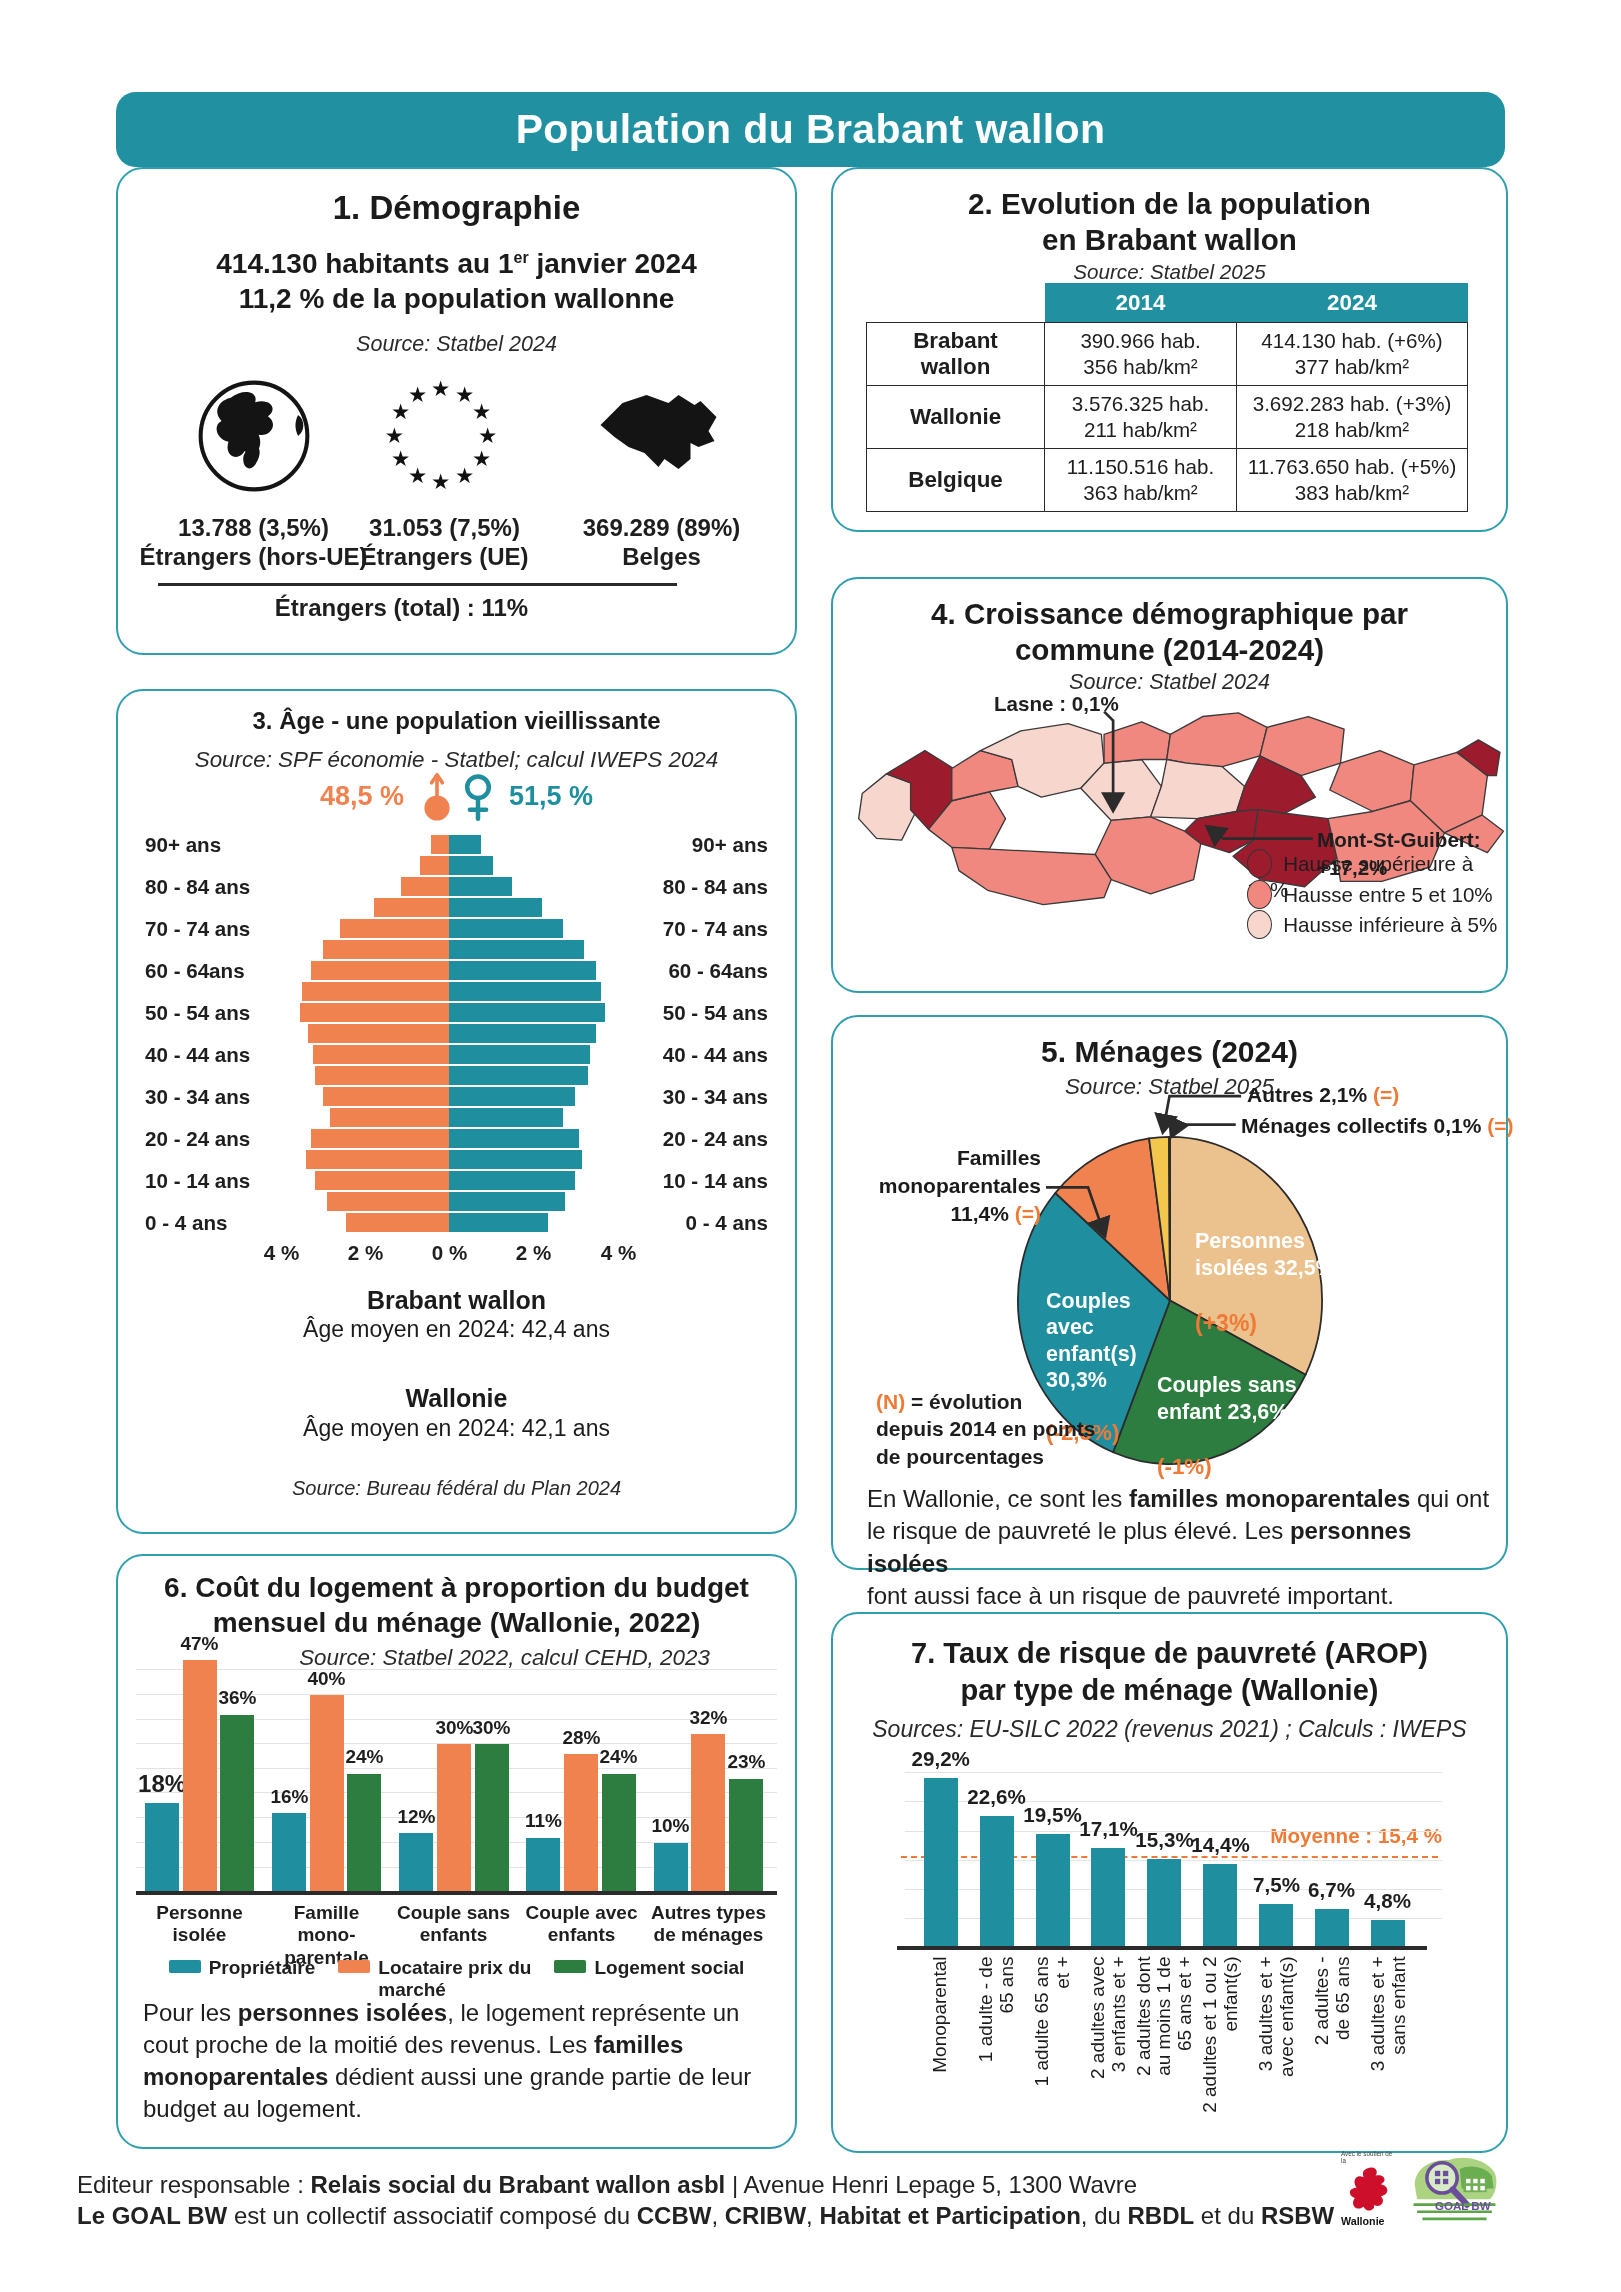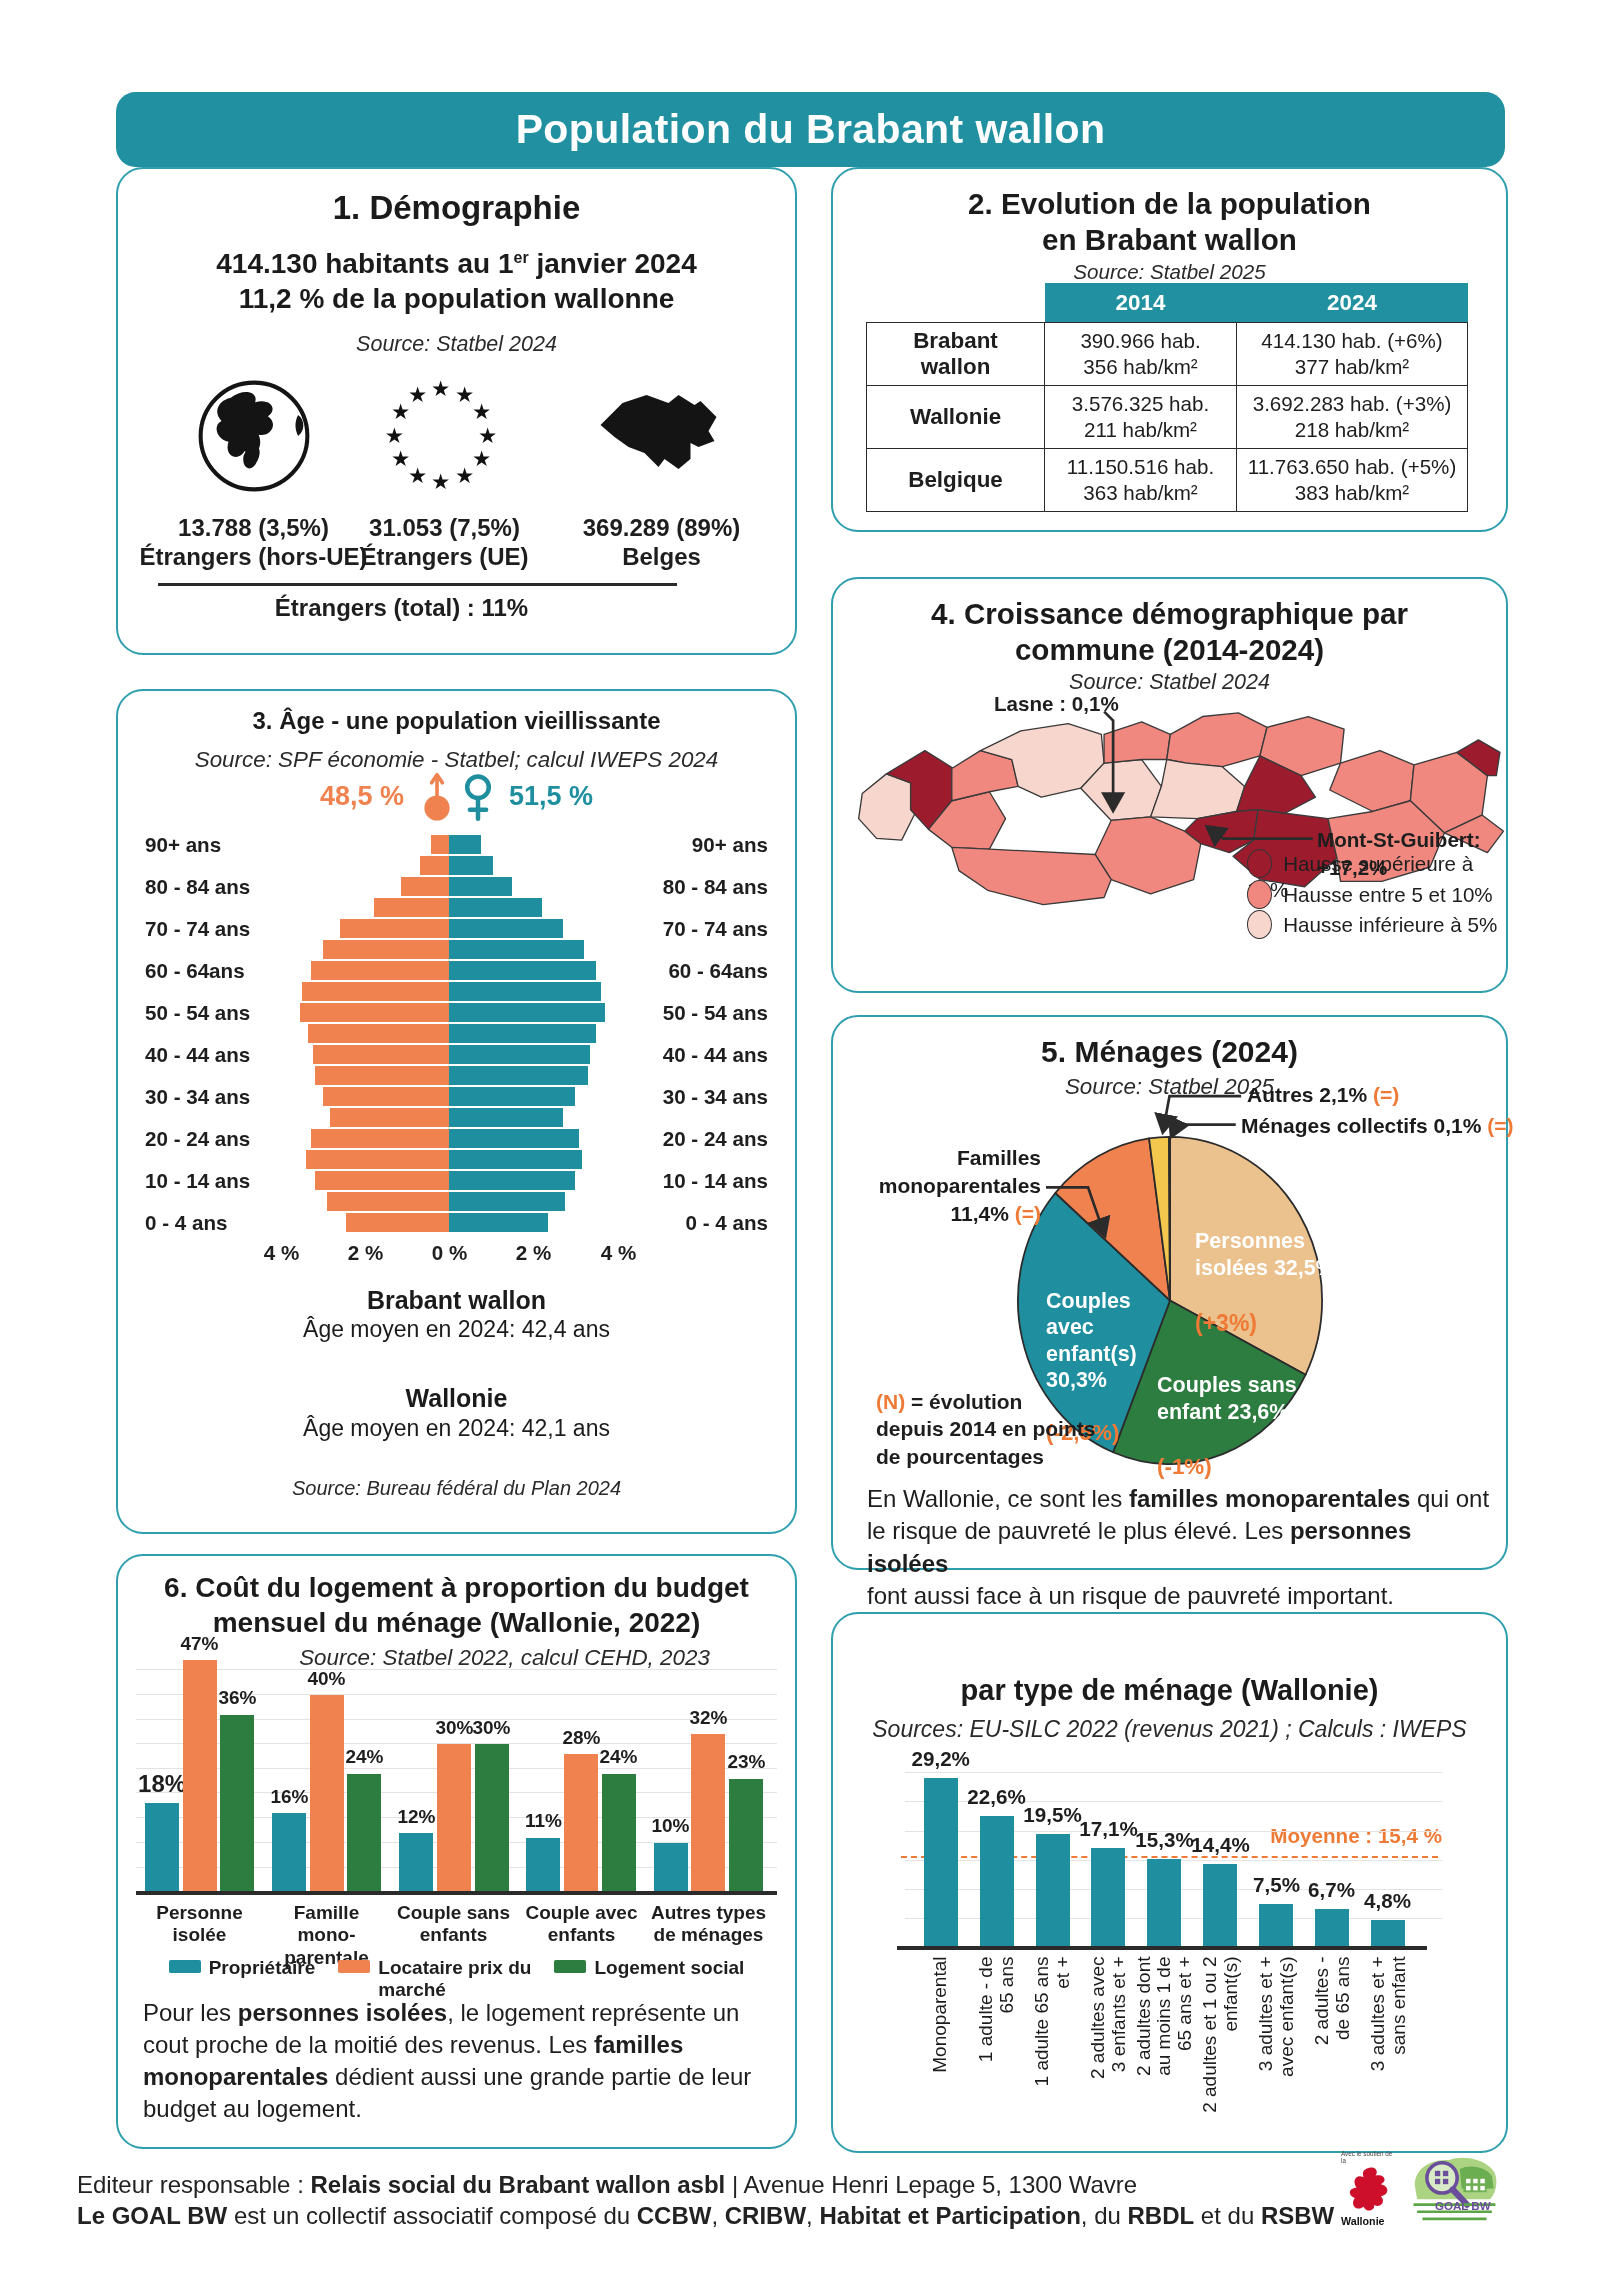--- a/index.html
+++ b/index.html
@@ -456,20 +456,21 @@
           <div style="white-space: pre-line; line-height: 1.15;">Logement social</div>
         </div>
       </div>
     <div class="abs pre" style="left:25px;top:441px;width:641px;font-size:24px;line-height:1.33;"><span>Pour les </span><span style="font-weight: bold;">personnes isolées</span><span>, le logement représente un
 cout proche de la moitié des revenus. Les </span><span style="font-weight: bold;">familles
 monoparentales</span><span> dédient aussi une grande partie de leur
 budget au logement.</span></div>
   </div>
 
   <div class="box" style="left:831px;top:1612px;width:673px;height:537px;">
+    <div class="ttl" style="top:23px;font-size:29px;">7. Taux de risque de pauvreté (AROP)</div>
     <div class="ttl" style="top:60px;font-size:29px;">par type de ménage (Wallonie)</div>
     <div class="src" style="top:102px;font-size:23px;">Sources: EU-SILC 2022 (revenus 2021) ; Calculs : IWEPS</div>
 
     <div class="abs" id="c7-plot" style="left:72px;top:102px;width:537px;height:232px;">
       <div class="abs" style="left:-4.5px;bottom:90px;width:537px;border-top:2.7px dashed #ee7a35;"></div>
       <div class="abs" style="right:0;bottom:100px;font-size:20.6px;font-weight:bold;color:#ee7a35;white-space:nowrap;">Moyenne : 15,4 %</div>
     <div class="grid" style="bottom: 29px;"></div>
         <div class="grid" style="bottom: 58px;"></div>
         <div class="grid" style="bottom: 87px;"></div>
         <div class="grid" style="bottom: 116px;"></div>

